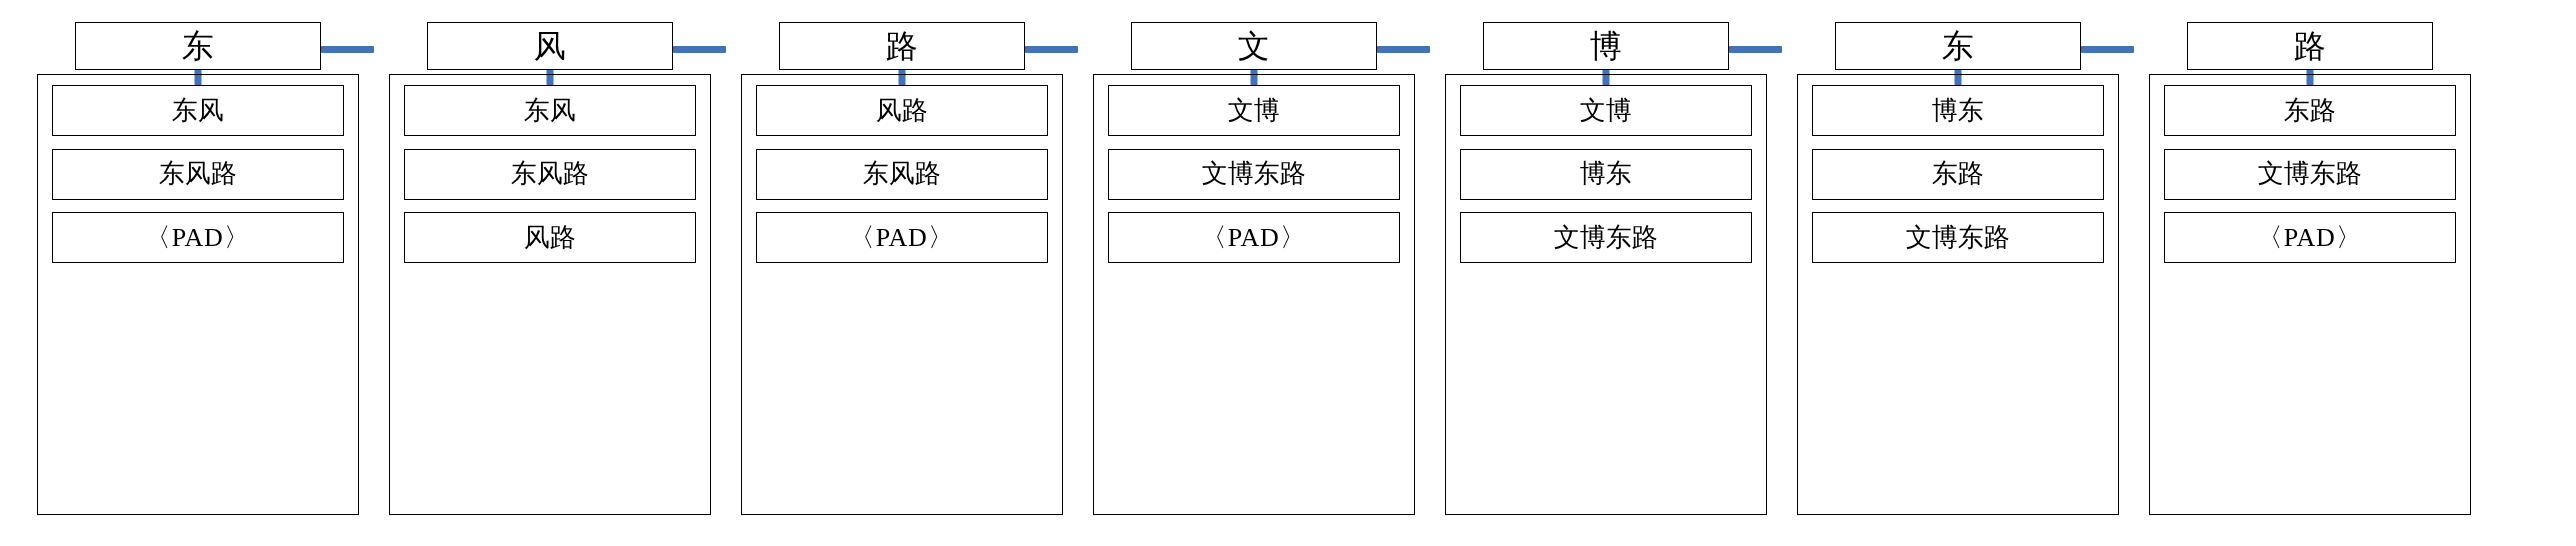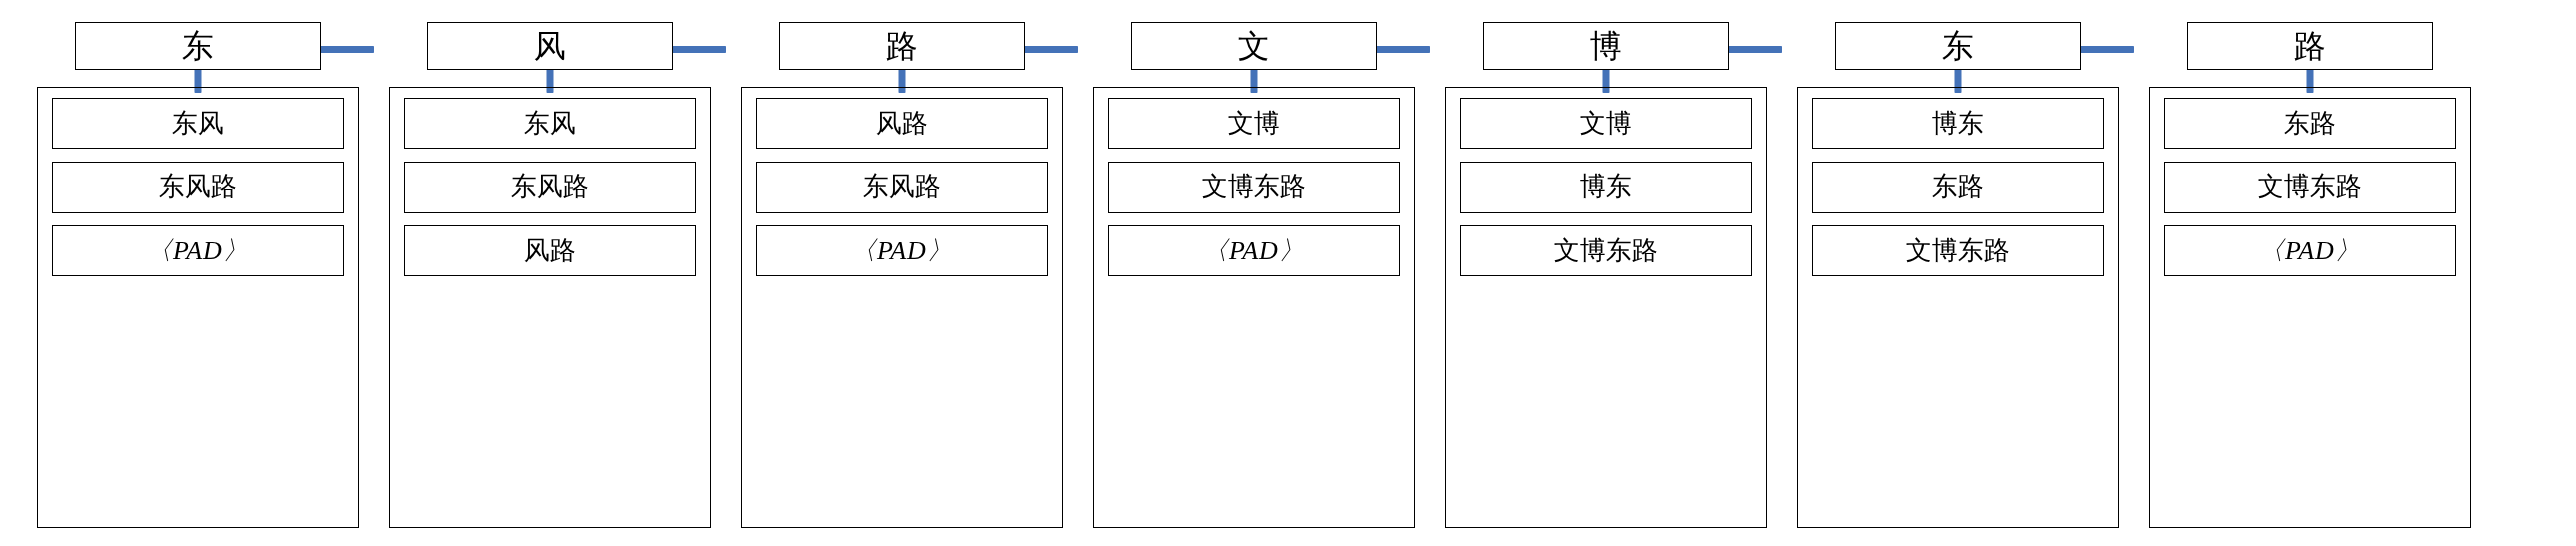--- a/index.html
+++ b/index.html
@@ -84,21 +84,21 @@
     width: 7px;
     height: 25px;
     background: #4472b8;
     border-radius: 0.8px;
     z-index: 1;
   }
 
   
   .group {
     position: relative;
-    margin-top: 17px;
+    margin-top: 4px;
     width: 322px;
     min-height: 441px;
     border: 1.2px solid #000000;
     background: transparent;
     box-sizing: border-box;
     padding: 10.8px 14px 18.6px 14px;
     display: flex;
     flex-direction: column;
     align-items: stretch;
     gap: 12.4px;
@@ -116,21 +116,20 @@
   }
   .candidate .cand-text {
     font-size: 26px;
     line-height: 1;
     color: #000000;
     white-space: nowrap;
     font-family: "Liberation Serif", "DejaVu Serif", serif;
   }
   .candidate.pad .cand-text {
     letter-spacing: 0.8px;
-    font-style: italic;
   }
 </style>
 </head>
 <body>
 
 <div id="canvas">
   <div class="lattice" id="lattice">
       <div class="column">
         <div class="char-cell">
           <span class="glyph">东</span>

